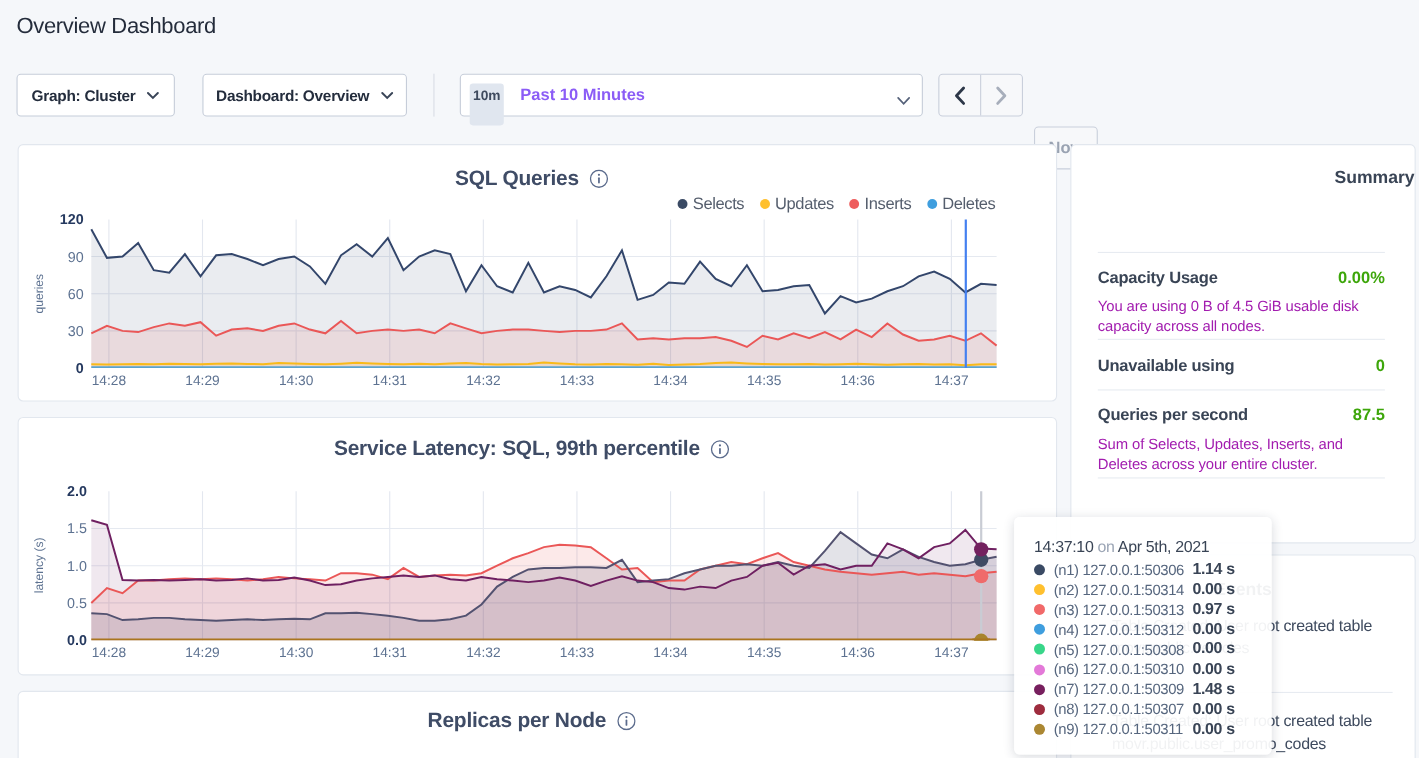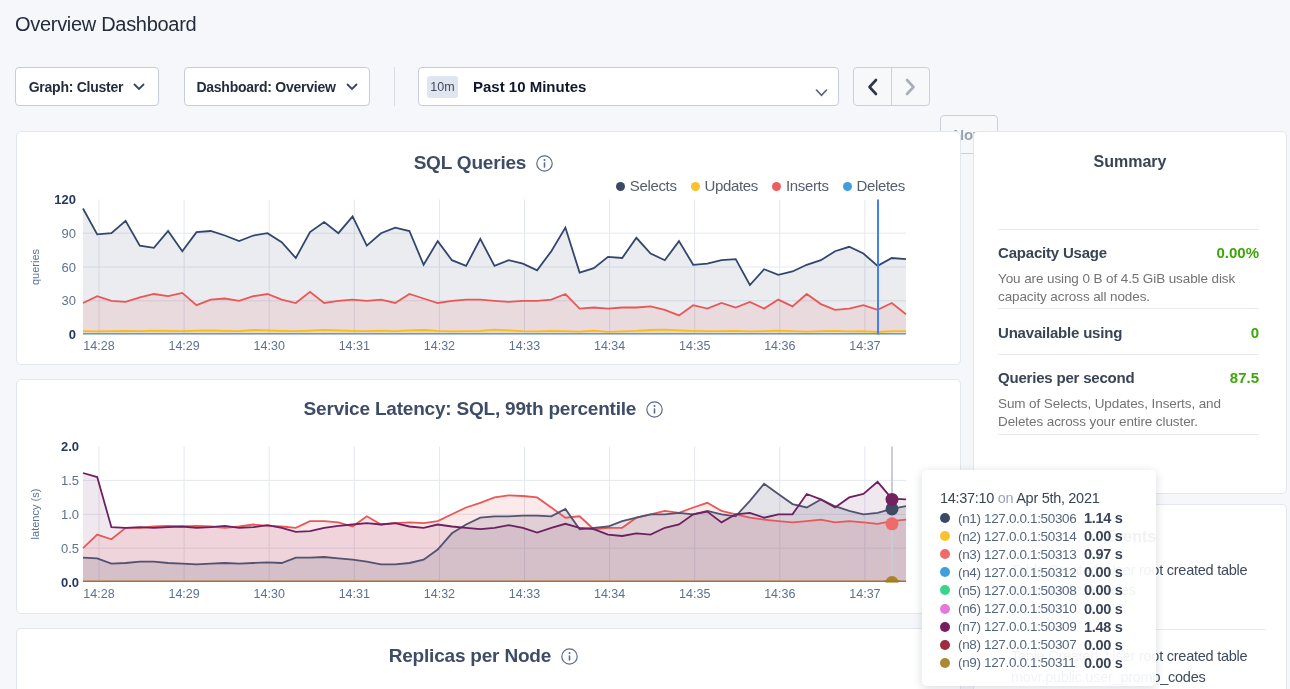--- a/index.html
+++ b/index.html
@@ -7,41 +7,41 @@
 .abs { position:absolute; }
 .panel { position:absolute; background:#fff; border:1px solid #e2e7ee; border-radius:5px; }
 h1 { position:absolute; left:15px; top:13px; font-size:20px; font-weight:400; color:#242c3b; letter-spacing:-0.3px; }
 .btn { position:absolute; top:67px; height:39px; background:#fff; border:1px solid #c6cdd9; border-radius:4px;
   display:flex; align-items:center; justify-content:center; gap:10px;
   font-size:14px; letter-spacing:-0.25px; font-weight:bold; color:#242d3d; }
 .ctitle { position:absolute; width:100%; text-align:center; padding-right:10px; box-sizing:border-box; font-size:19px; letter-spacing:-0.2px; font-weight:bold; color:#3f4c66; }
 .sumrow { display:flex; justify-content:space-between; align-items:baseline; }
 .sumlab { font-size:15px; font-weight:bold; color:#394455; letter-spacing:-0.2px; }
 .sumval { font-size:15px; font-weight:bold; color:#3da60a; }
-.sumdesc { font-size:13.5px; color:#737373; line-height:17.5px; margin-top:5px; letter-spacing:-0.1px; }
+.sumdesc { font-size:13.5px; color:#a21caf; line-height:17.5px; margin-top:5px; letter-spacing:-0.1px; }
 .sep { border-top:1px solid #e7ebf1; }
 .trow { display:flex; align-items:center; height:18.1px; }
 .tdot { width:10px; height:10px; border-radius:50%; margin-right:8px; flex:none; }
 .taddr { font-size:13.5px; color:#56667e; letter-spacing:-0.35px; width:126px; }
 .tval { font-size:14.5px; font-weight:bold; color:#394455; letter-spacing:-0.3px; }
 </style></head>
 <body>
 <h1>Overview Dashboard</h1>
 
 <div class="btn" style="left:15px; width:144px;">Graph: Cluster <svg width="12" height="8" viewBox="0 0 12 8">
       <path d="M1.5 1.5 L6 6 L10.5 1.5" fill="none" stroke="#3a4558" stroke-width="1.8" stroke-linecap="round"></path>
     </svg></div>
 <div class="btn" style="left:184px; width:186px;">Dashboard: Overview <svg width="12" height="8" viewBox="0 0 12 8">
       <path d="M1.5 1.5 L6 6 L10.5 1.5" fill="none" stroke="#3a4558" stroke-width="1.8" stroke-linecap="round"></path>
     </svg></div>
 <div class="abs" style="left:394px; top:67px; width:1px; height:39px; background:#d9dde5;"></div>
 
 <div class="abs" style="left:418px; top:67px; width:421px; height:39px; background:#fff; border:1px solid #c6cdd9; border-radius:4px;">
-  <span class="abs" style="left:8px; top:8px; width:31px; height:22px; background:#e0e6ef; border-radius:3px; text-align:center; line-height:22px; font-size:12.5px; font-weight:normal; color:#3e4a5e;">10m</span>
-  <span class="abs" style="left:54px; top:10px; font-size:15px; font-weight:bold; color:#0f172a;">Past 10 Minutes</span>
+  <span class="abs" style="left:8px; top:8px; width:31px; height:38px; background:#e0e6ef; border-radius:3px; text-align:center; line-height:22px; font-size:12.5px; font-weight:bold; color:#3e4a5e;">10m</span>
+  <span class="abs" style="left:54px; top:10px; font-size:15px; font-weight:bold; color:#8b5cf6;">Past 10 Minutes</span>
   <span class="abs" style="left:396px; top:15px;"><svg width="13" height="8" viewBox="0 0 13 8">
         <path d="M1.5 1 L6.5 6.3 L11.5 1" fill="none" stroke="#56627a" stroke-width="1.6" stroke-linecap="round"></path>
       </svg></span>
 </div>
 
 <div class="abs" style="left:853px; top:67px; width:77px; height:39px; background:#f7f8fa; border:1px solid #c9cfdb; border-radius:4px; display:flex;">
   <div style="flex:1; display:flex; align-items:center; justify-content:center; border-right:1px solid #c9cfdb;">
     <svg width="11" height="18" viewBox="0 0 11 18">
         <path d="M9 2 L2.5 9 L9 16" fill="none" stroke="#2d3748" stroke-width="2.6" stroke-linecap="round" stroke-linejoin="round"></path>
       </svg>
@@ -162,21 +162,21 @@
 
 <div class="panel" style="left:16px; top:628px; width:945px; height:220px;">
   <div class="ctitle" style="top:16px;">Replicas per Node&nbsp; <svg width="17" height="17" viewBox="0 0 17 17" style="vertical-align:-3px">
         <circle cx="8.5" cy="8.5" r="7.7" fill="none" stroke="#5b6b8c" stroke-width="1.2"></circle>
         <circle cx="8.5" cy="4.9" r="1" fill="#5b6b8c"></circle>
         <rect x="7.7" y="7.2" width="1.6" height="5.6" rx="0.8" fill="#5b6b8c"></rect>
       </svg></div>
 </div>
 
 <div class="panel" style="left:973px; top:131px; width:314px; height:363px;">
-  <div class="abs" style="top:21px; width:100%; text-align:center; font-size:16px; font-weight:bold; color:#394455;">Summary</div>
+  <div class="abs" style="top:21px; width:100%; text-align:right; font-size:16px; font-weight:bold; color:#394455;">Summary</div>
   <div class="sep abs" style="left:24px; right:27px; top:97px;"></div>
   <div class="sumrow abs" style="left:24px; right:27px; top:112px;">
     <span class="sumlab">Capacity Usage</span>
       <span class="sumval">0.00%</span>
   </div>
   <div class="sumdesc abs" style="left:24px; right:27px; top:133px;">You are using 0 B of 4.5 GiB usable disk capacity across all nodes.</div>
   <div class="sep abs" style="left:24px; right:27px; top:176px;"></div>
   <div class="sumrow abs" style="left:24px; right:27px; top:192px;">
     <span class="sumlab">Unavailable using</span>
       <span class="sumval">0</span>

